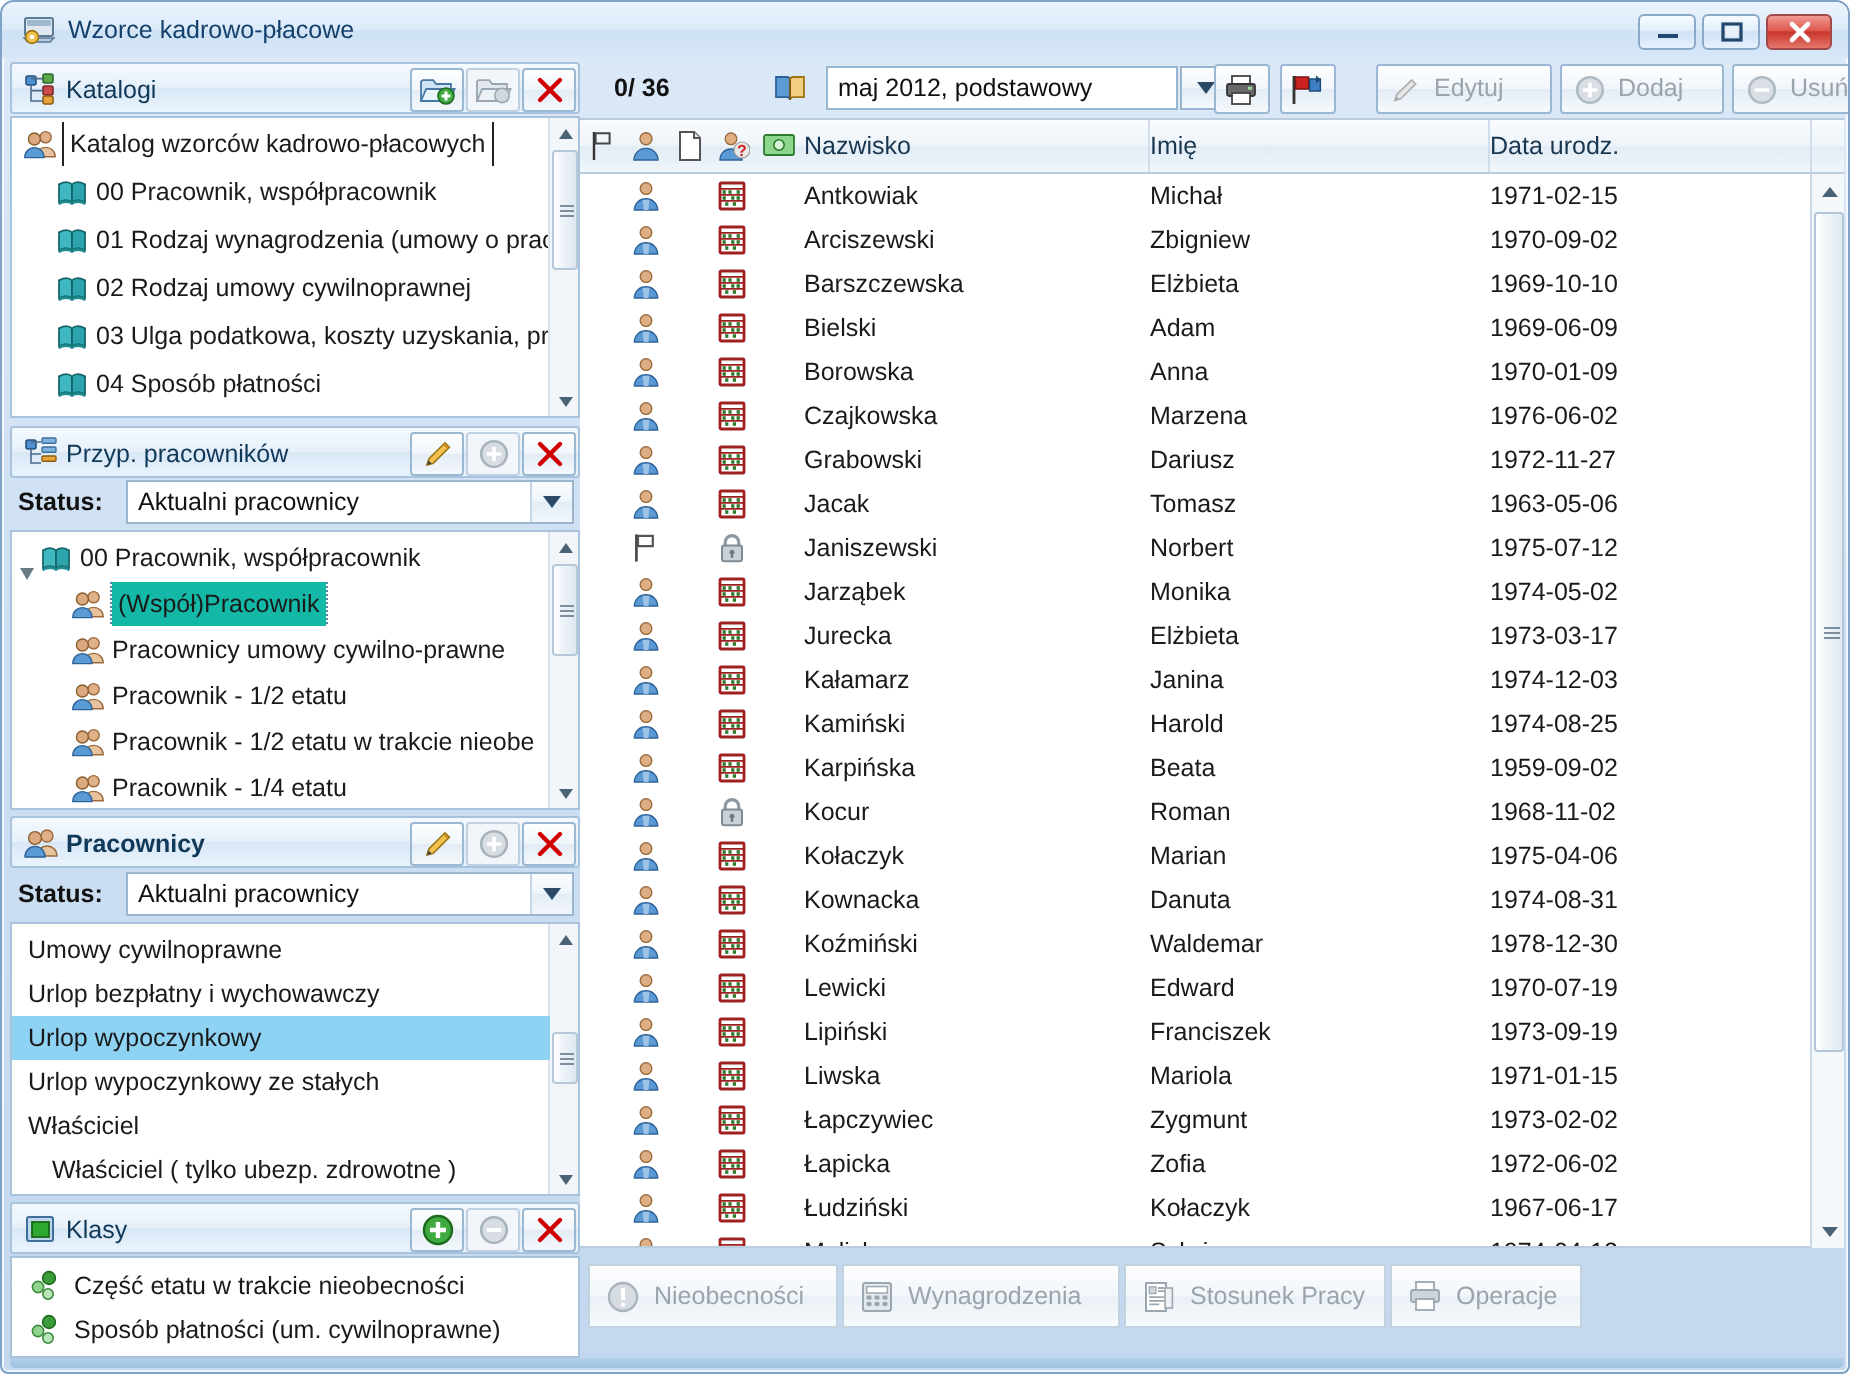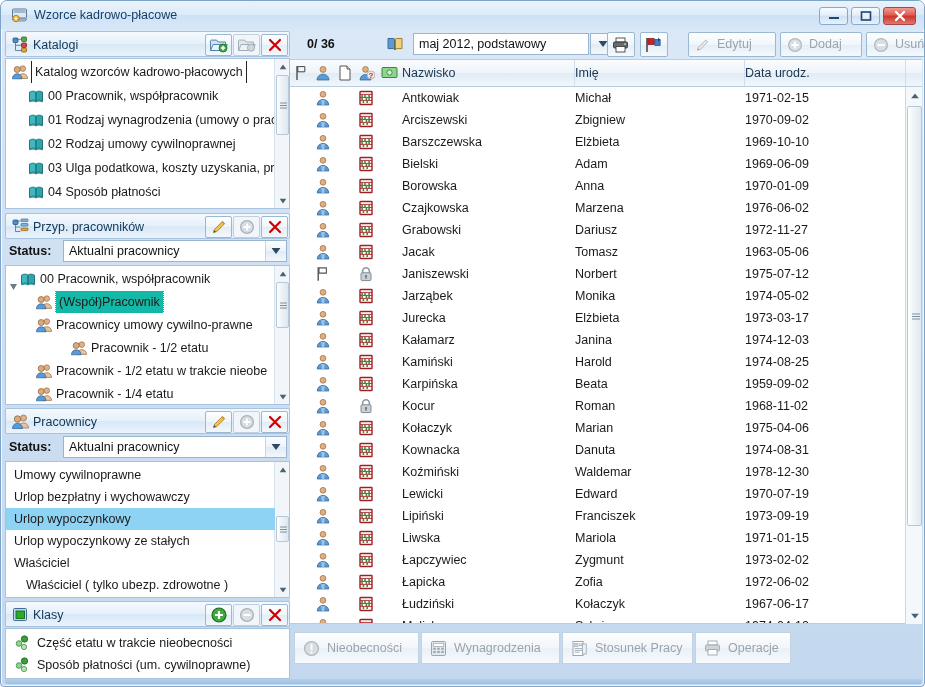--- a/index.html
+++ b/index.html
@@ -449,21 +449,21 @@
           </div>
           <div class="treerow" style="top: 48px; width: 268px;">
             <span class="ti" style="left: 30px;"><svg width="16" height="16" viewBox="0 0 16 16">
                 <circle cx="10.8" cy="4.6" r="2.8" fill="#e0b089" stroke="#9a6b3e" stroke-width=".7"></circle>
                 <path d="M6 14.4c0-2.8 2.1-4.7 4.8-4.7s4.8 1.9 4.8 4.7z" fill="#e8c49e" stroke="#9a6b3e" stroke-width=".7"></path>
                 <circle cx="5.2" cy="5.5" r="3" fill="#dba97f" stroke="#8b5c2f" stroke-width=".7"></circle>
                 <path d="M.4 14.8c0-3 2.2-5 4.8-5s4.8 2 4.8 5z" fill="#5b9bd5" stroke="#2d6296" stroke-width=".7"></path>
               </svg></span>
             <span class="tl" style="left: 50px;">Pracownicy umowy cywilno-prawne</span>
           </div>
-          <div class="treerow" style="top: 71px; width: 268px; margin-left: 35px;">
+          <div class="treerow" style="top: 71px; width: 268px;">
             <span class="ti" style="left: 30px;"><svg width="16" height="16" viewBox="0 0 16 16">
                 <circle cx="10.8" cy="4.6" r="2.8" fill="#e0b089" stroke="#9a6b3e" stroke-width=".7"></circle>
                 <path d="M6 14.4c0-2.8 2.1-4.7 4.8-4.7s4.8 1.9 4.8 4.7z" fill="#e8c49e" stroke="#9a6b3e" stroke-width=".7"></path>
                 <circle cx="5.2" cy="5.5" r="3" fill="#dba97f" stroke="#8b5c2f" stroke-width=".7"></circle>
                 <path d="M.4 14.8c0-3 2.2-5 4.8-5s4.8 2 4.8 5z" fill="#5b9bd5" stroke="#2d6296" stroke-width=".7"></path>
               </svg></span>
             <span class="tl" style="left: 50px;">Pracownik - 1/2 etatu</span>
           </div>
           <div class="treerow" style="top: 94px; width: 268px;">
             <span class="ti" style="left: 30px;"><svg width="16" height="16" viewBox="0 0 16 16">
@@ -478,21 +478,21 @@
             <span class="ti" style="left: 30px;"><svg width="16" height="16" viewBox="0 0 16 16">
                 <circle cx="10.8" cy="4.6" r="2.8" fill="#e0b089" stroke="#9a6b3e" stroke-width=".7"></circle>
                 <path d="M6 14.4c0-2.8 2.1-4.7 4.8-4.7s4.8 1.9 4.8 4.7z" fill="#e8c49e" stroke="#9a6b3e" stroke-width=".7"></path>
                 <circle cx="5.2" cy="5.5" r="3" fill="#dba97f" stroke="#8b5c2f" stroke-width=".7"></circle>
                 <path d="M.4 14.8c0-3 2.2-5 4.8-5s4.8 2 4.8 5z" fill="#5b9bd5" stroke="#2d6296" stroke-width=".7"></path>
               </svg></span>
             <span class="tl" style="left: 50px;">Pracownik - 1/4 etatu</span>
           </div>
         </div>
 
-      <div class="panel-head" style="top:379px;">
+      <div class="panel-head" style="top:379px;font-weight:bold;">
         <span class="ph-icon">
           <svg width="17" height="17" viewBox="0 0 17 17">
             <circle cx="11.5" cy="5" r="3" fill="#e0b089" stroke="#9a6b3e" stroke-width=".7"></circle>
             <path d="M6.5 15c0-3 2.2-5 5-5s5 2 5 5z" fill="#e8c49e" stroke="#9a6b3e" stroke-width=".7"></path>
             <circle cx="5.5" cy="6" r="3.2" fill="#dba97f" stroke="#8b5c2f" stroke-width=".7"></circle>
             <path d="M.5 15.5c0-3.2 2.3-5.3 5-5.3s5 2.1 5 5.3z" fill="#5b9bd5" stroke="#2d6296" stroke-width=".7"></path>
           </svg>
         </span>
         <span class="ph-title">Pracownicy</span>
         <div class="ph-btn" style="left:199px;">

